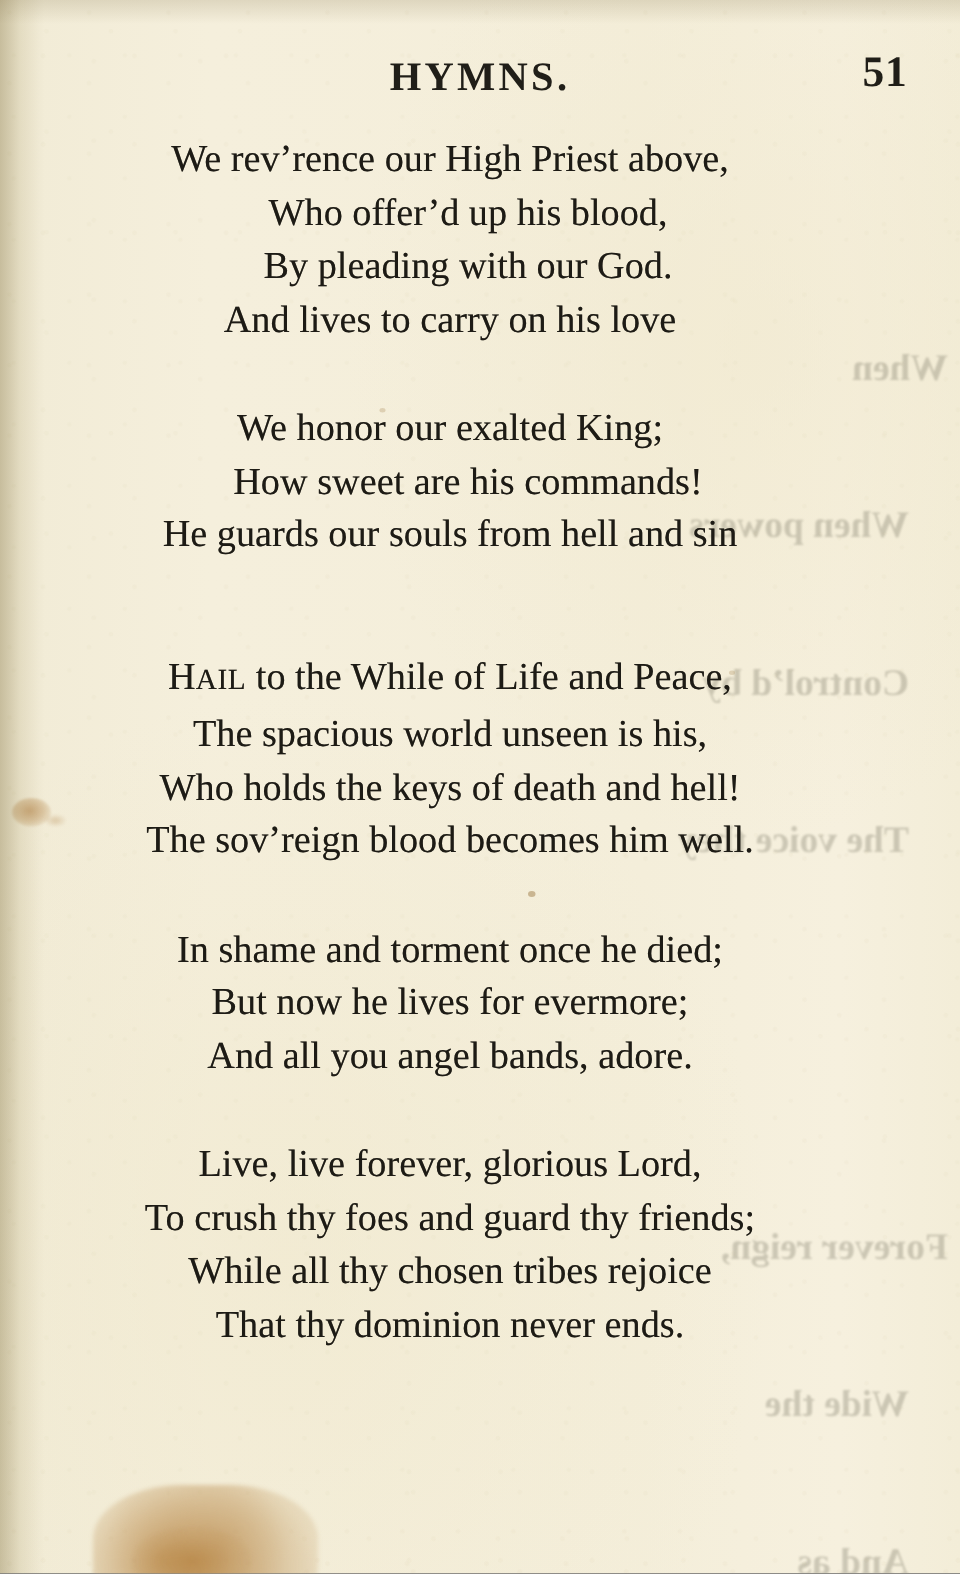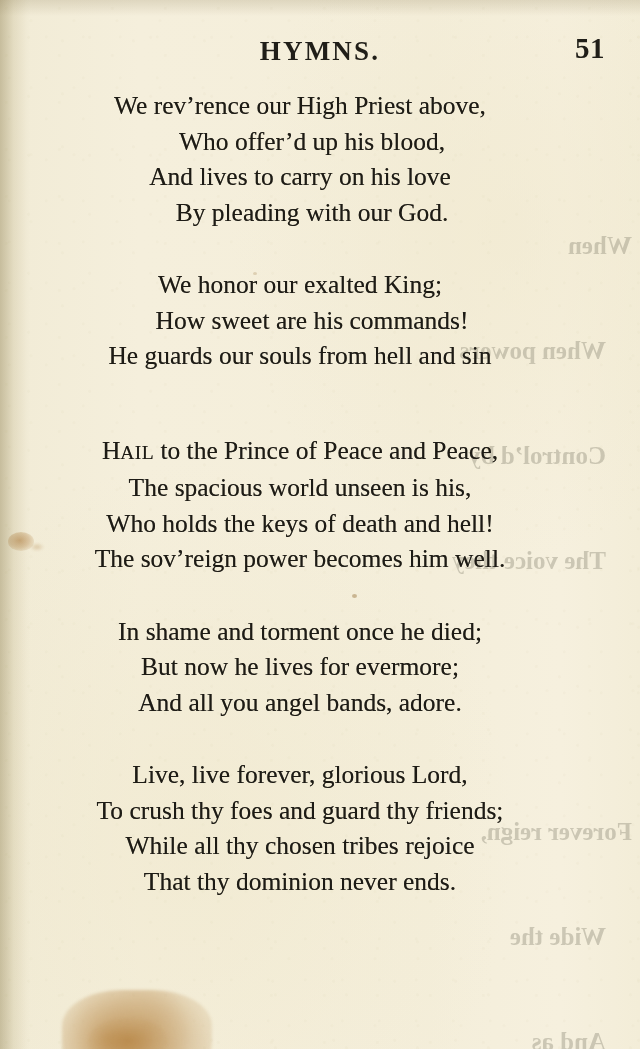--- a/index.html
+++ b/index.html
@@ -219,38 +219,38 @@
     <div class="running-head">
       <div class="head-title">HYMNS.</div>
       <div class="head-pageno">51</div>
     </div>
 
     <div class="body-col">
 
       <div class="stanza">
         <div class="ln">We rev’rence our High Priest above,</div>
         <div class="ln ind">Who offer’d up his blood,</div>
+        <div class="ln ind">By pleading with our God.</div>
         <div class="ln">And lives to carry on his love</div>
-        <div class="ln ind">By pleading with our God.</div>
       </div>
 
       <div class="stanza">
         <div class="ln">We honor our exalted King;</div>
         <div class="ln ind">How sweet are his commands!</div>
         <div class="ln">He guards our souls from hell and sin</div>
       </div>
 
       <div class="gap-before-heading"></div>
 
 
       <div class="stanza">
-        <div class="ln"><span class="smallcaps-initial"><span>H</span><span class="rest">AIL</span></span><span> to the Prince of Peace and Peace,</span></div>
+        <div class="ln"><span class="smallcaps-initial"><span>H</span><span class="rest">AIL</span></span><span> to the While of Life and Peace,</span></div>
         <div class="ln">The spacious world unseen is his,</div>
         <div class="ln">Who holds the keys of death and hell!</div>
-        <div class="ln">The sov’reign power becomes him well.</div>
+        <div class="ln">The sov’reign blood becomes him well.</div>
       </div>
 
       <div class="stanza">
         <div class="ln">In shame and torment once he died;</div>
         <div class="ln">But now he lives for evermore;</div>
         <div class="ln">And all you angel bands, adore.</div>
       </div>
 
       <div class="stanza">
         <div class="ln">Live, live forever, glorious Lord,</div>

